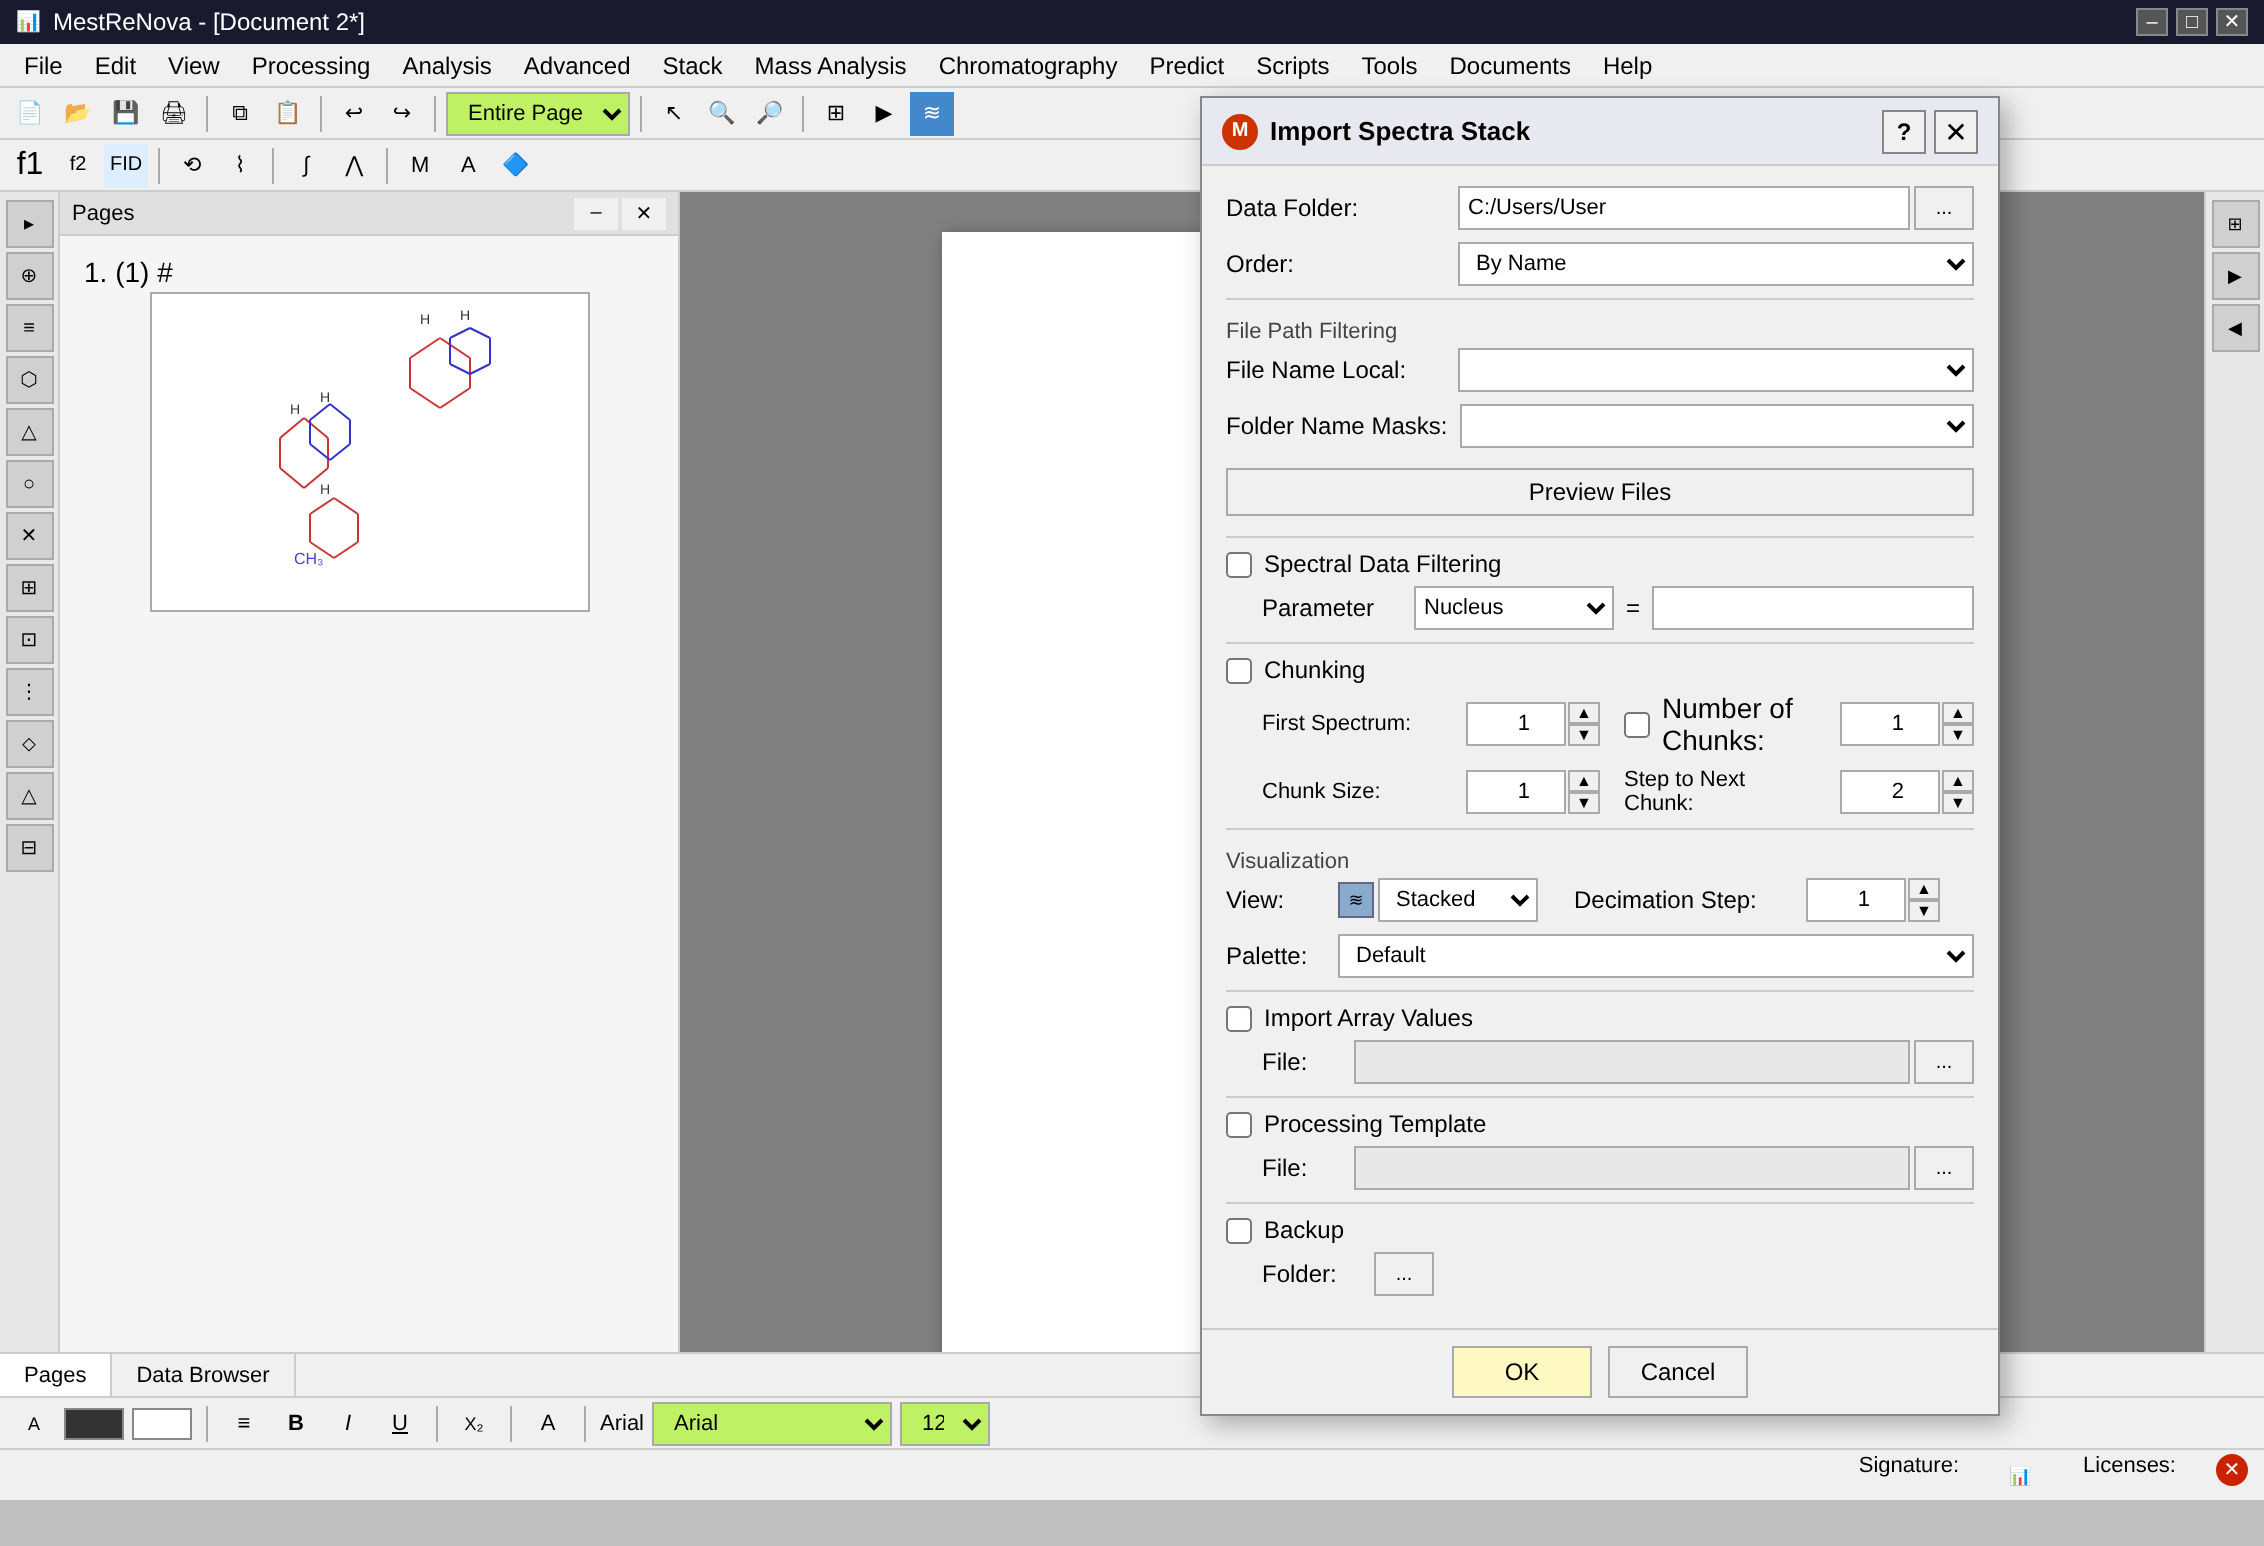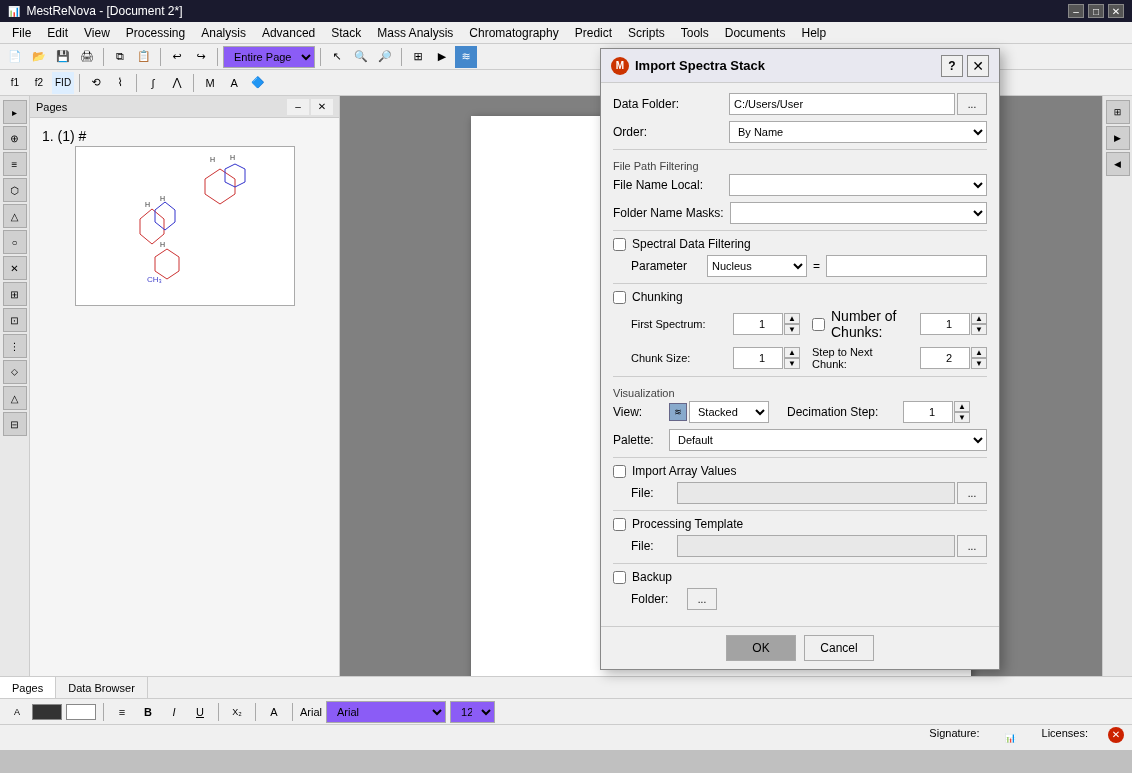--- a/index.html
+++ b/index.html
@@ -12,21 +12,21 @@
     .title-btn { width: 16px; height: 14px; background: #555; border: 1px solid #888; color: white; font-size: 10px; display: flex; align-items: center; justify-content: center; cursor: pointer; }
 
     
     .menu-bar { background: #f0f0f0; height: 22px; display: flex; align-items: center; padding: 0 4px; border-bottom: 1px solid #ccc; }
     .menu-item { padding: 2px 8px; font-size: 12px; cursor: pointer; height: 100%; display: flex; align-items: center; }
 
     
     .toolbar { background: #f0f0f0; height: 26px; display: flex; align-items: center; padding: 0 4px; border-bottom: 1px solid #ccc; gap: 2px; }
     .toolbar-btn { height: 22px; min-width: 22px; background: #f0f0f0; border: 1px solid transparent; display: flex; align-items: center; justify-content: center; cursor: pointer; font-size: 11px; padding: 0 2px; }
     .toolbar-separator { width: 1px; height: 18px; background: #aaa; margin: 0 3px; }
-    .toolbar-dropdown { height: 22px; padding: 0 6px; border: 1px solid #aaa; background: #8b5cf6; font-size: 11px; cursor: pointer; }
+    .toolbar-dropdown { height: 22px; padding: 0 6px; border: 1px solid #aaa; background: #bef264; font-size: 11px; cursor: pointer; }
 
     
     .left-sidebar { width: 30px; background: #e8e8e8; border-right: 1px solid #ccc; display: flex; flex-direction: column; align-items: center; padding-top: 4px; gap: 2px; }
     .sidebar-icon { width: 24px; height: 24px; background: #d0d0d0; border: 1px solid #aaa; display: flex; align-items: center; justify-content: center; font-size: 10px; cursor: pointer; }
 
     
     .pages-panel { width: 310px; background: #f5f5f5; border-right: 1px solid #ccc; display: flex; flex-direction: column; }
     .pages-header { background: #e0e0e0; padding: 2px 6px; display: flex; align-items: center; justify-content: space-between; border-bottom: 1px solid #ccc; font-size: 11px; height: 22px; }
     .pages-header-controls { display: flex; gap: 2px; }
     .pages-content { flex: 1; padding: 8px; overflow: auto; }
@@ -80,21 +80,21 @@
     .spinner-container { display: flex; flex-direction: column; }
     .num-with-spinner { display: flex; align-items: center; gap: 1px; }
 
     .preview-btn { width: 100%; height: 24px; background: #f0f0f0; border: 1px solid #aaa; font-size: 12px; cursor: pointer; margin: 4px 0; }
     .param-select { width: 100px; height: 22px; border: 1px solid #aaa; background: white; font-size: 11px; }
     .param-equals { font-size: 12px; }
     .param-value { flex: 1; height: 22px; border: 1px solid #aaa; background: white; padding: 0 4px; font-size: 11px; }
 
     .dialog-footer { display: flex; justify-content: center; gap: 8px; padding: 8px 12px; border-top: 1px solid #ccc; background: #f0f0f0; }
     .footer-btn { height: 26px; min-width: 70px; border: 1px solid #aaa; background: #f0f0f0; font-size: 12px; cursor: pointer; padding: 0 12px; }
-    .footer-btn.ok { background: #a3a3a3; }
+    .footer-btn.ok { background: #fef9c3; }
   </style>
 </head>
 <body>
 
 <div class="title-bar">
   <div class="title-bar-left">
     <span style="font-size:10px;">📊</span>
     <span>MestReNova - [Document 2*]</span>
   </div>
   <div class="title-bar-controls">
@@ -142,21 +142,21 @@
   <div class="toolbar-btn">↖</div>
   <div class="toolbar-btn">🔍</div>
   <div class="toolbar-btn">🔎</div>
   <div class="toolbar-separator"></div>
   <div class="toolbar-btn">⊞</div>
   <div class="toolbar-btn">▶</div>
   <div class="toolbar-btn" style="background:#4488cc; color:white;">≋</div>
 </div>
 
 <div class="toolbar">
-  <div class="toolbar-btn" style="font-size:10px;">f1</div>
+  <div class="toolbar-btn" style="font-size:16px;">f1</div>
   <div class="toolbar-btn" style="font-size:10px;text-align:center;">f2</div>
   <div class="toolbar-btn" style="font-size:10px; background:#ddeeff;">FID</div>
   <div class="toolbar-separator"></div>
   <div class="toolbar-btn">⟲</div>
   <div class="toolbar-btn">⌇</div>
   <div class="toolbar-separator"></div>
   <div class="toolbar-btn">∫</div>
   <div class="toolbar-btn">⋀</div>
   <div class="toolbar-separator"></div>
   <div class="toolbar-btn">M</div>
@@ -411,20 +411,21 @@
 
       
       <div class="form-row">
         <span class="form-label">Folder Name Masks:</span>
         <select class="form-select">
           <option></option>
         </select>
       </div>
 
       
+      <button class="preview-btn">Preview Files</button>
 
       <div class="section-divider"></div>
 
       
       <div class="checkbox-row">
         <input type="checkbox" style="">
         <span class="checkbox-label">Spectral Data Filtering</span>
       </div>
 
       

